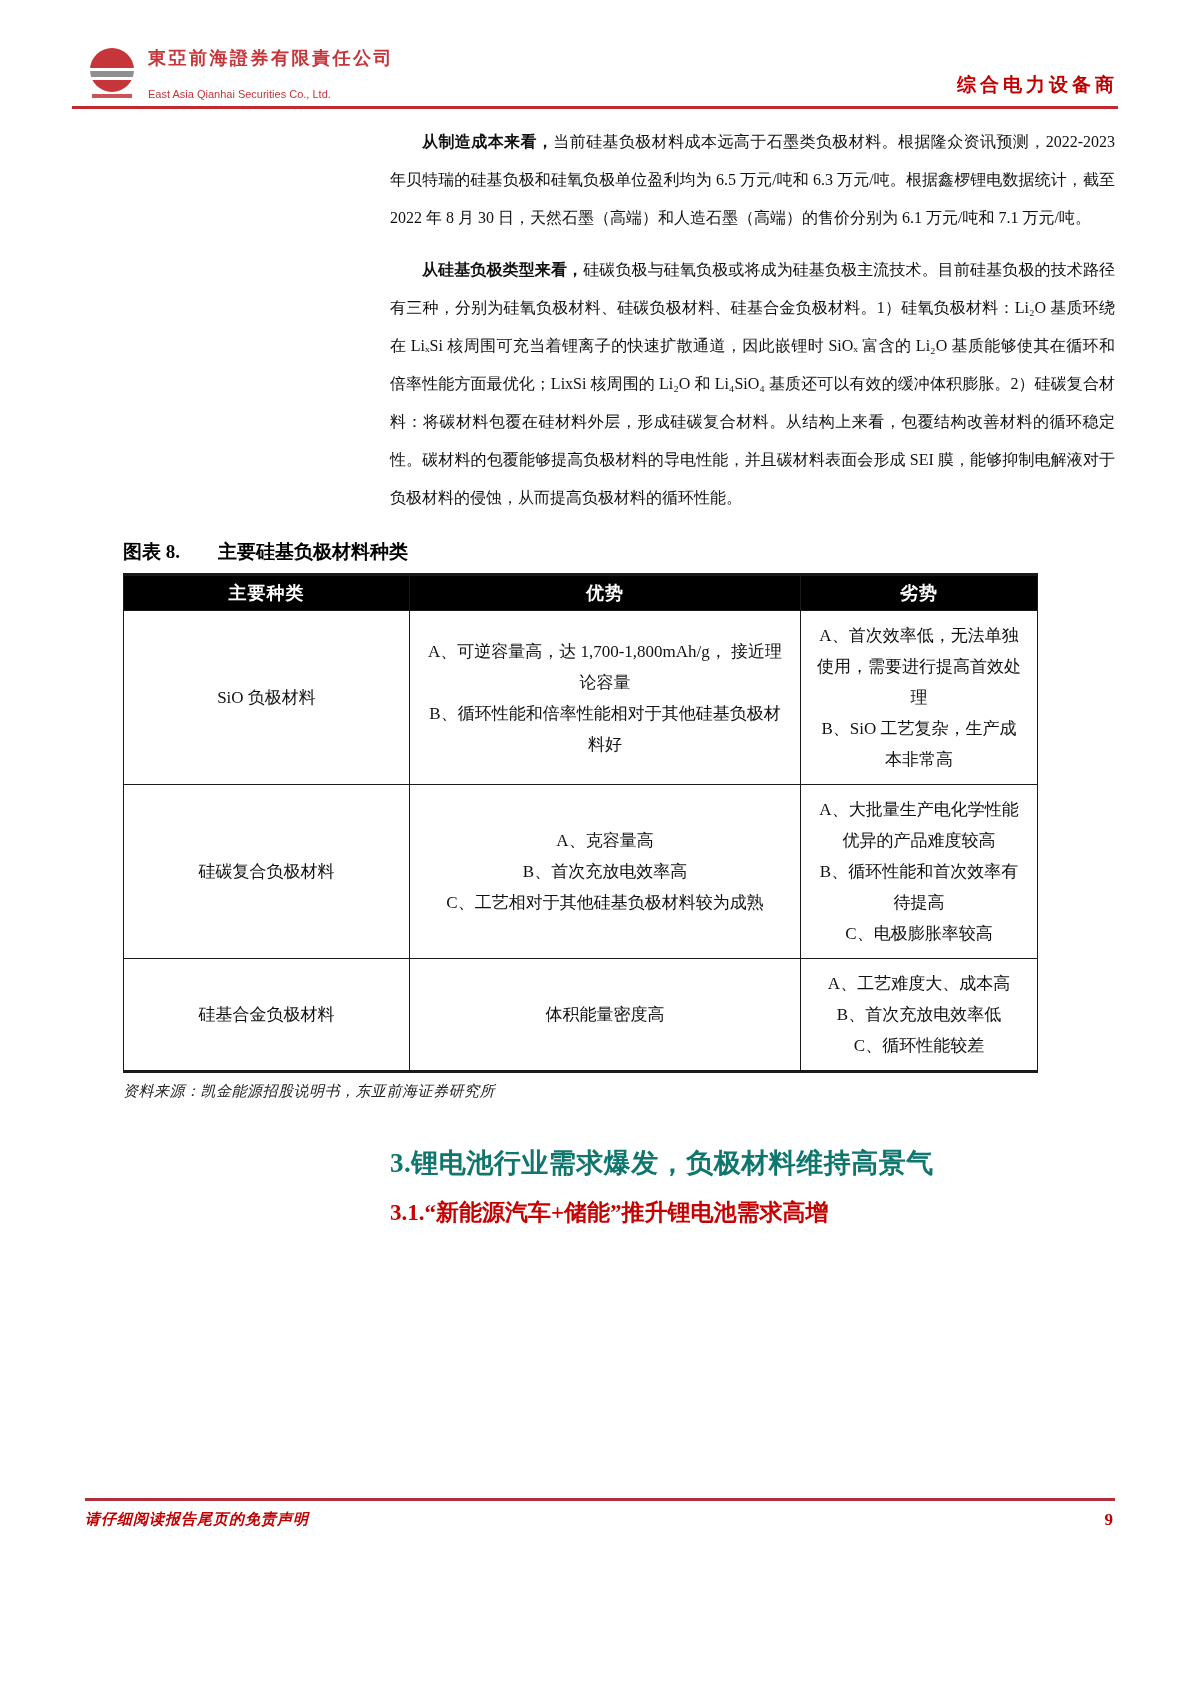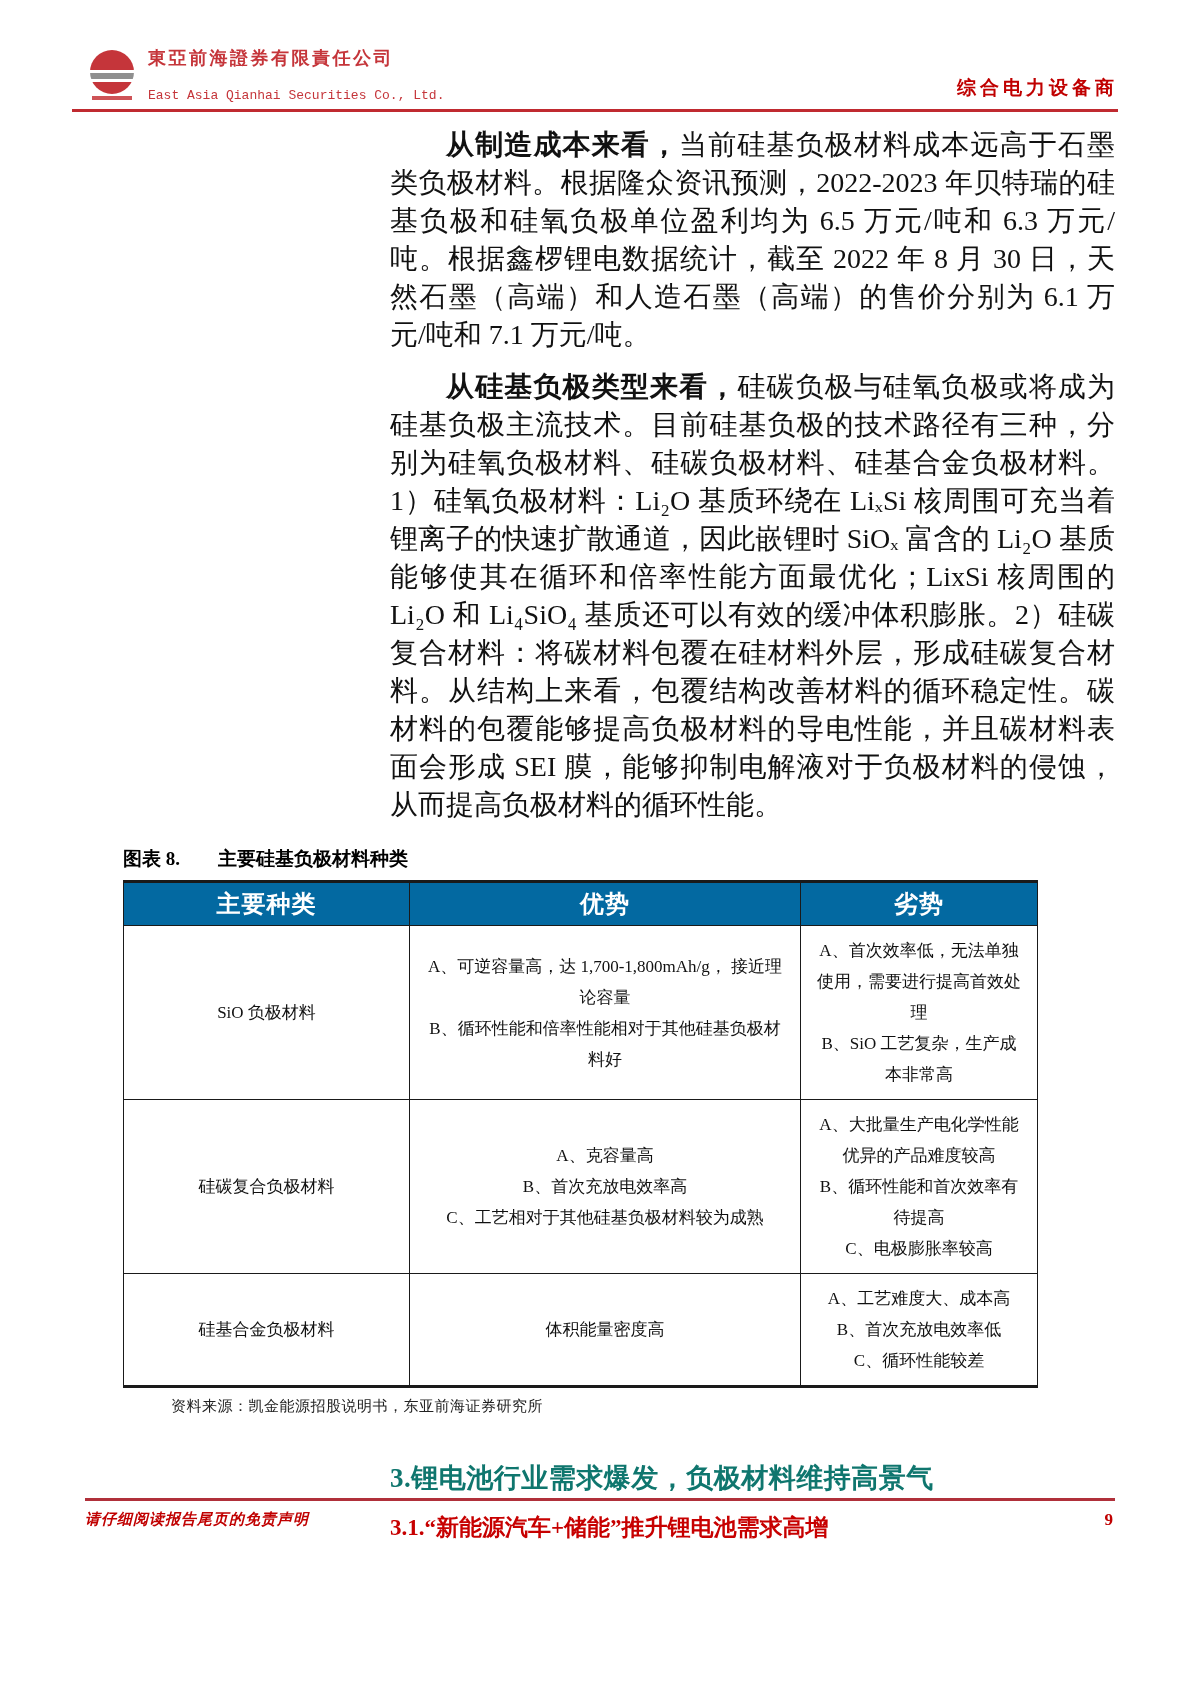--- a/index.html
+++ b/index.html
@@ -29,65 +29,64 @@
       #8f8f8f 52% 66%,
       #ffffff 66% 72%,
       #c5353a 72% 100%);
   }
   .logo-base{width:40px;height:4px;margin-top:2px;background:#c5353a;opacity:.85;}
   .brand-cn{
     font-size:18px;font-weight:bold;color:#c5353a;letter-spacing:2.5px;
     font-family:"Liberation Sans","DejaVu Sans",sans-serif;
   }
   .brand-en{
-    font-size:13px;color:#c5353a;margin-top:18px;
-    font-family:Liberation Mono, monospace;
+    font-size:11px;color:#c5353a;margin-top:18px;
+    font-family:Liberation Sans, sans-serif;
   }
   .category{
     font-size:19px;font-weight:bold;color:#c00000;letter-spacing:4px;
     padding-bottom:2px;
   }
   
   main{padding:0 85px;}
   .body-para{
     margin:14px 0 0 305px;
-    font-size:28px;line-height:38px;
+    font-size:16px;line-height:38px;
     text-align:justify;text-indent:2em;
   }
   .body-para b{font-weight:bold;}
   
   .figure{margin:22px 0 0 38px;width:914px;}
   .fig-title{
     font-size:19px;font-weight:bold;color:#000;margin-bottom:8px;
   }
   .fig-title .fig-label{margin-right:38px;}
   table.si-table{
     border-collapse:collapse;width:914px;table-layout:fixed;
     border-top:3px solid #1a1a1a;border-bottom:3px solid #1a1a1a;
   }
   table.si-table col.c1{width:286px;}
   table.si-table col.c2{width:391px;}
   table.si-table col.c3{width:237px;}
   table.si-table th{
-    background:#0369a1;color:#ffffff;
-    font-size:24px;font-weight:bold;
+    background:#000000;color:#ffffff;
+    font-size:18px;font-weight:bold;
     padding:5px 4px;border:1px solid #1a1a1a;
     text-align:center;letter-spacing:1px;
   }
   table.si-table td{
     border:1px solid #1a1a1a;
     font-size:17px;line-height:31px;
     text-align:center;vertical-align:middle;
     padding:9px 12px;white-space:pre-line;
   }
   tr.r1{height:140px;} tr.r2{height:166px;} tr.r3{height:96px;}
   .source{
-    margin-top:9px;font-size:15px;color:#222;
+    margin-top:9px;font-size:15px;font-style:italic;color:#222;
     letter-spacing:.5px;
-    margin-left:48px;
   }
   
   .h2{
     margin:44px 0 0 305px;
     font-size:27px;font-weight:bold;color:#0f766e;
     letter-spacing:.5px;
   }
   .h3{
     margin:16px 0 0 305px;
     font-size:23px;font-weight:bold;color:#c70000;

